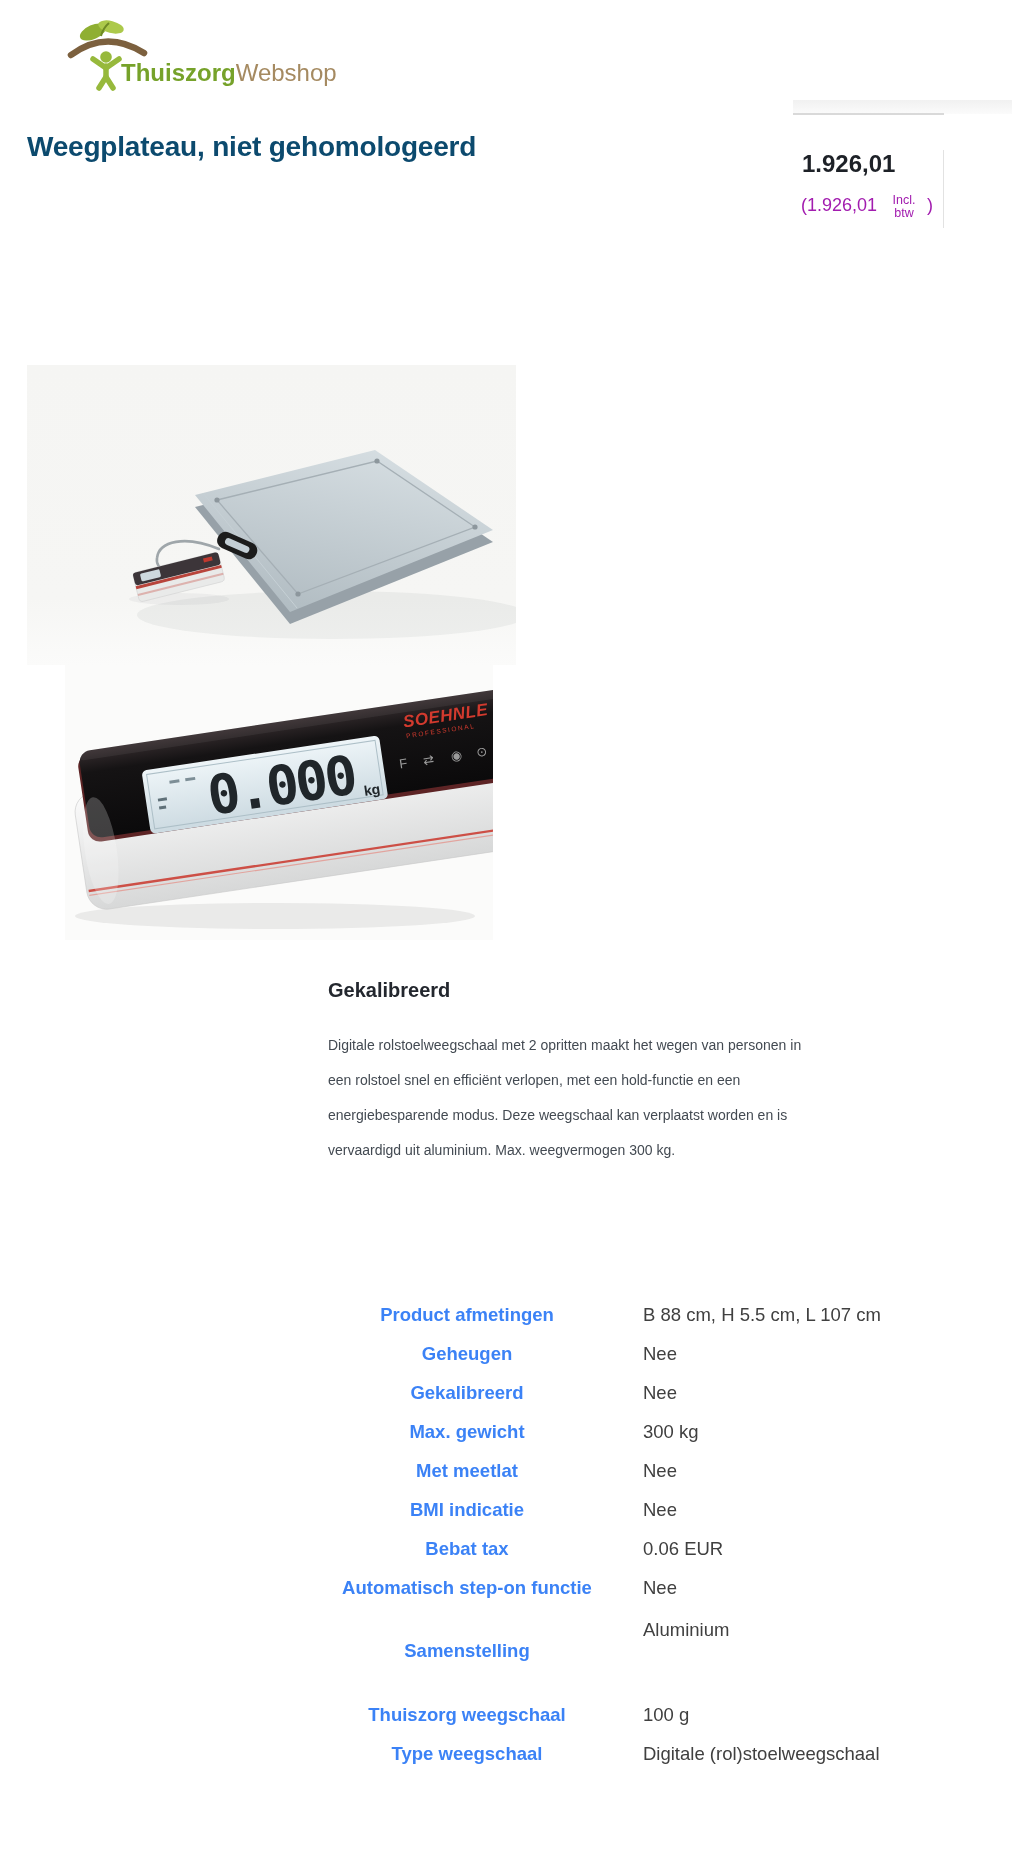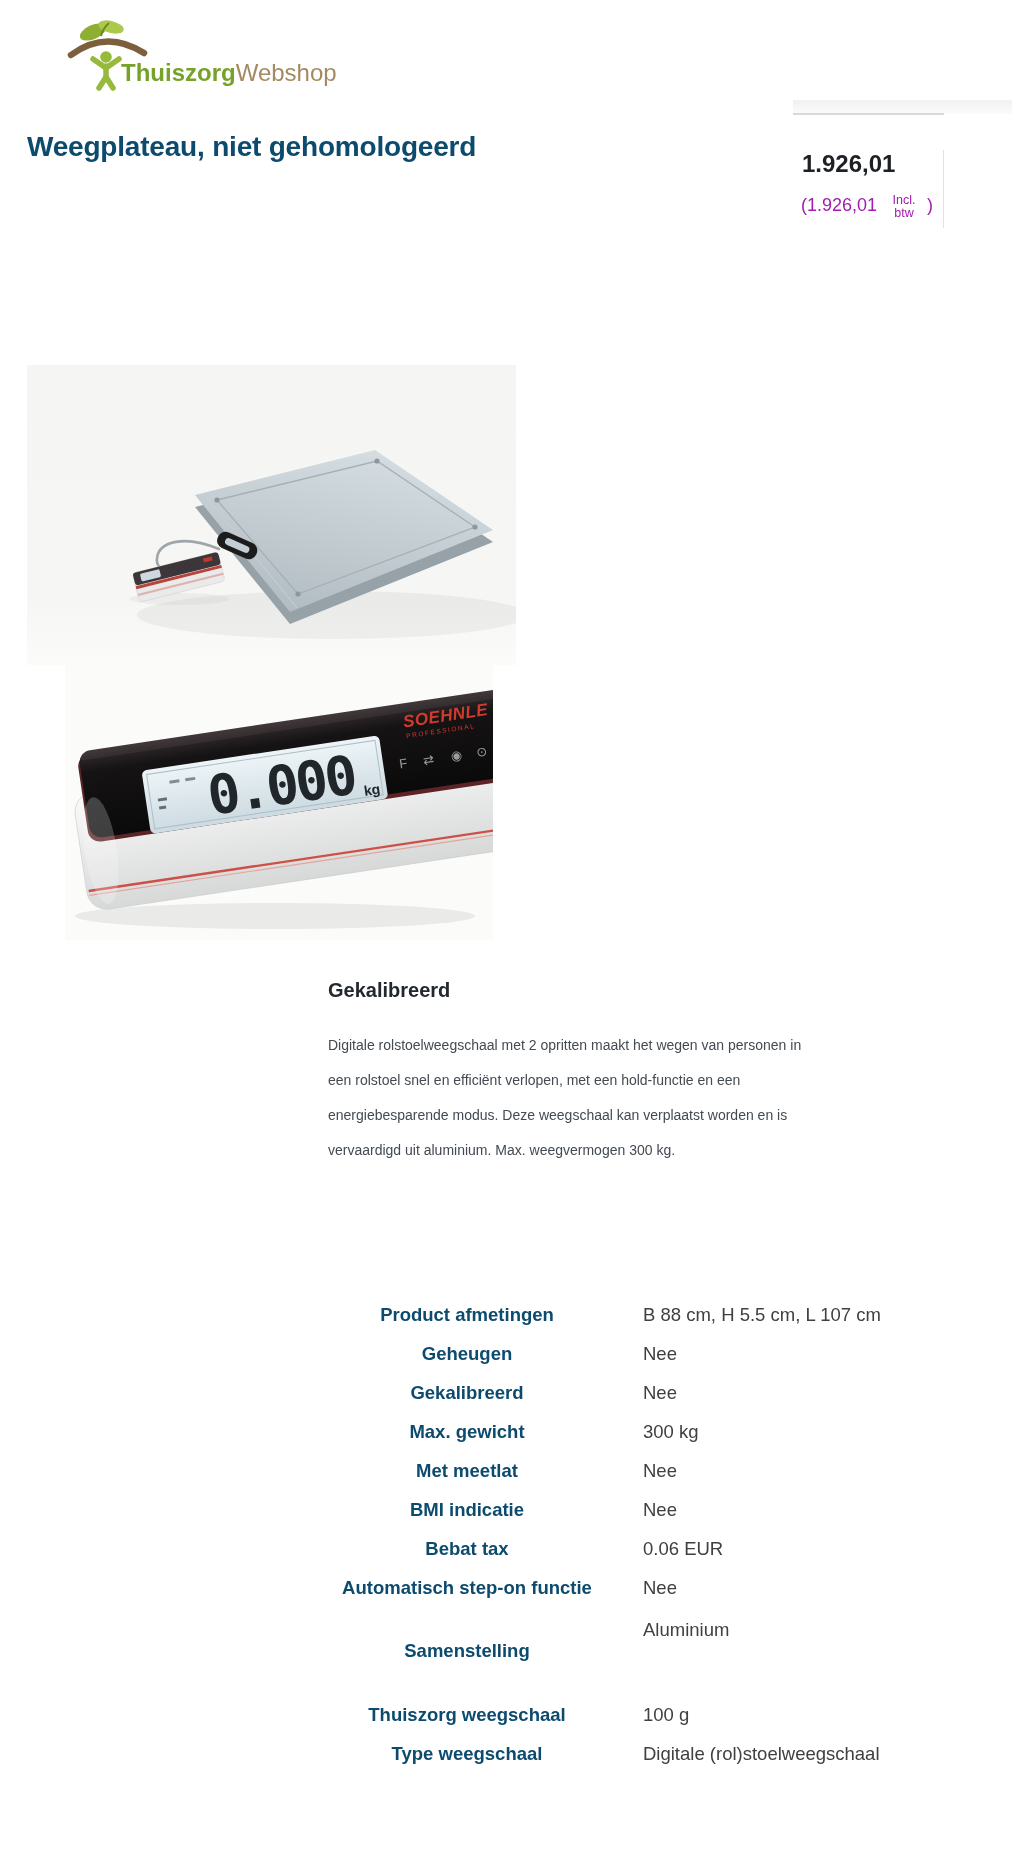--- a/index.html
+++ b/index.html
@@ -31,21 +31,21 @@
   .photo-platform svg,.photo-console svg{display:block;}
 
   
   .desc-heading{position:absolute;left:328px;top:962px;font-size:20px;font-weight:700;color:#23272e;}
   .desc-text{position:absolute;left:328px;top:1014px;width:500px;
              font-size:14px;line-height:35px;color:#434a52;}
 
   
   .spec-table{position:absolute;left:297px;top:1295px;width:680px;}
   .spec-row{display:flex;min-height:39px;align-items:center;}
-  .spec-label{width:340px;text-align:center;font-weight:700;font-size:18.5px;color:#0c4a6e;}
+  .spec-label{width:340px;text-align:center;font-weight:700;font-size:18.5px;color:#3b82f6;}
   .spec-value{padding-left:6px;font-size:18.5px;color:#404040;}
   .spec-row.row-8 .spec-value{padding-left:0;}
   .spec-row.row-9{min-height:88px;}
   .spec-row.row-9 .spec-value{align-self:flex-start;padding-top:12px;}
 
   text{font-family:"Liberation Sans",sans-serif;}
   .seg-digits{font-family:"DejaVu Sans Mono",monospace;font-weight:bold;}
 </style>
 </head>
 <body>

